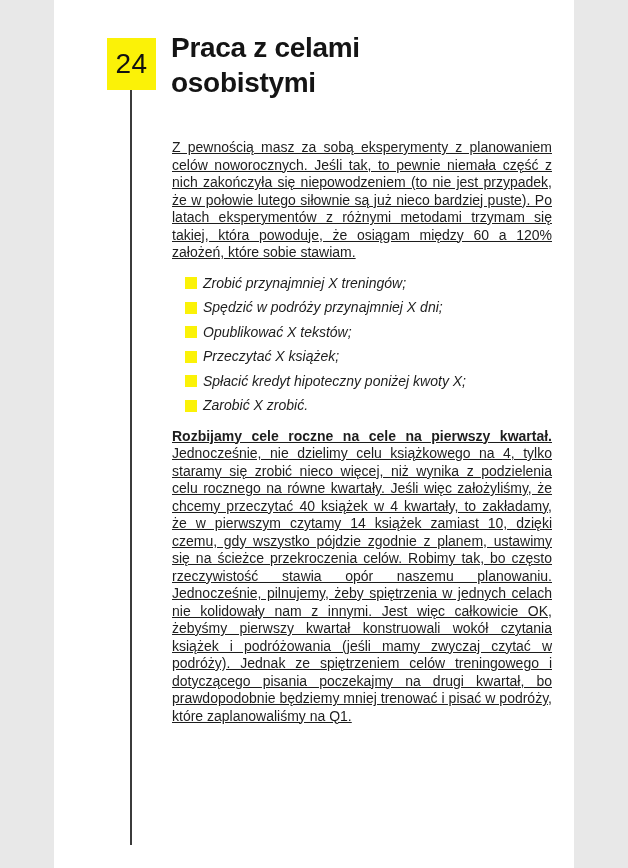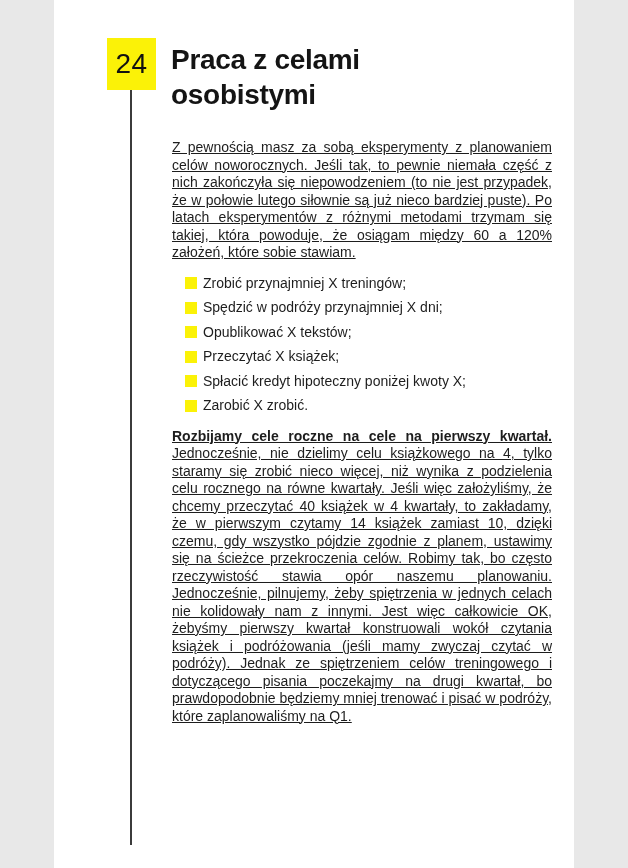--- a/index.html
+++ b/index.html
@@ -37,21 +37,21 @@
   .right-rule {
     position: absolute;
     left: 544px; top: 23px;
     width: 2px; height: 819px;
     background: var(--rule, #3b3b3b);
   }
 
   
   .chapter-title {
     position: absolute;
-    left: 117px; top: 42px;
+    left: 117px; top: 30px;
     width: 270px;
     font-size: 28px; font-weight: bold;
     line-height: 35px;
     letter-spacing: -0.3px;
     color: #141414;
   }
 
   
   .logo {
     position: absolute;
@@ -95,20 +95,21 @@
     text-align: justify;
     color: #1d1d1d;
   }
   .content p { margin-bottom: 13px; text-decoration: underline; }
   .content p:last-child { margin-bottom: 0; }
   .lead { font-weight: bold; }
 
   .goal-list {
     list-style: none;
     margin: 9px 0 13px 0;
+    font-style: italic;
   }
   .goal-list li {
     position: relative;
     padding-left: 31px;
     margin-bottom: 7px;
     text-align: left;
   }
   .goal-list .bullet-square {
     position: absolute;
     left: 13px; top: 2.5px;

